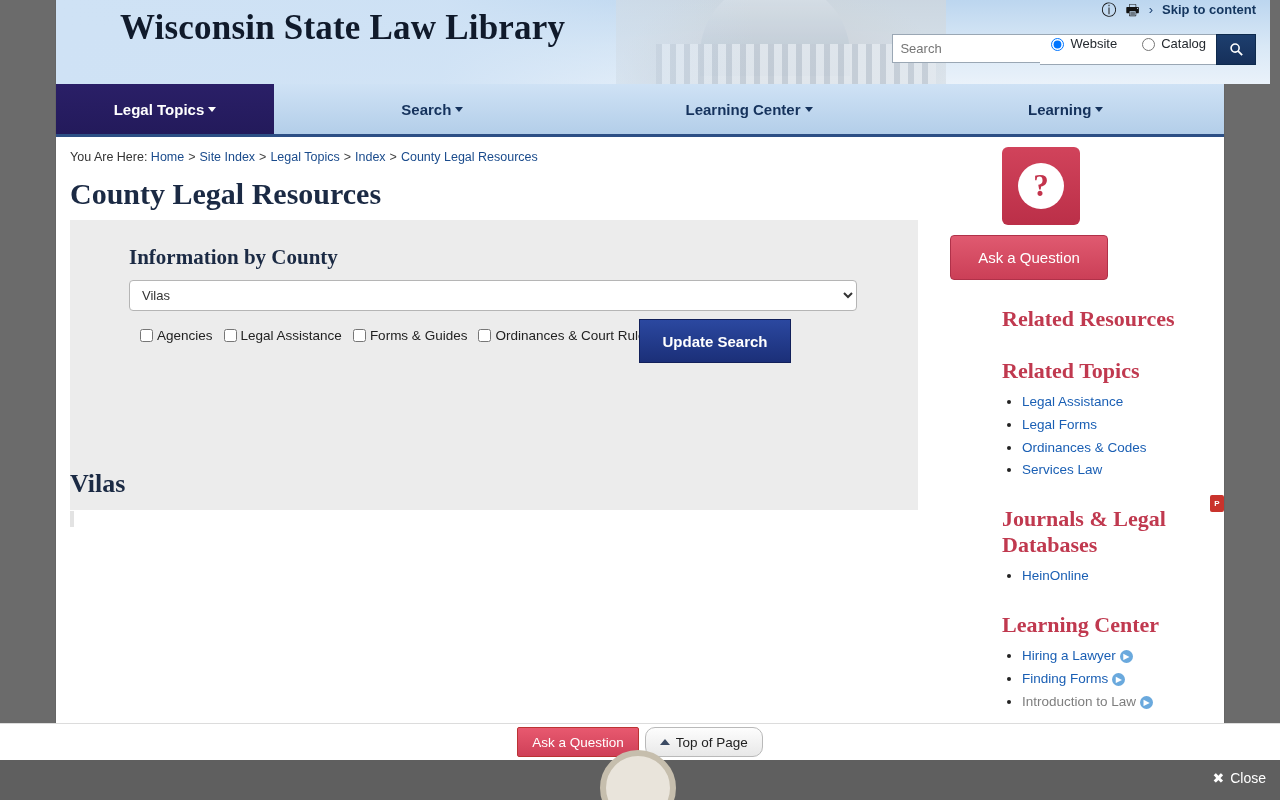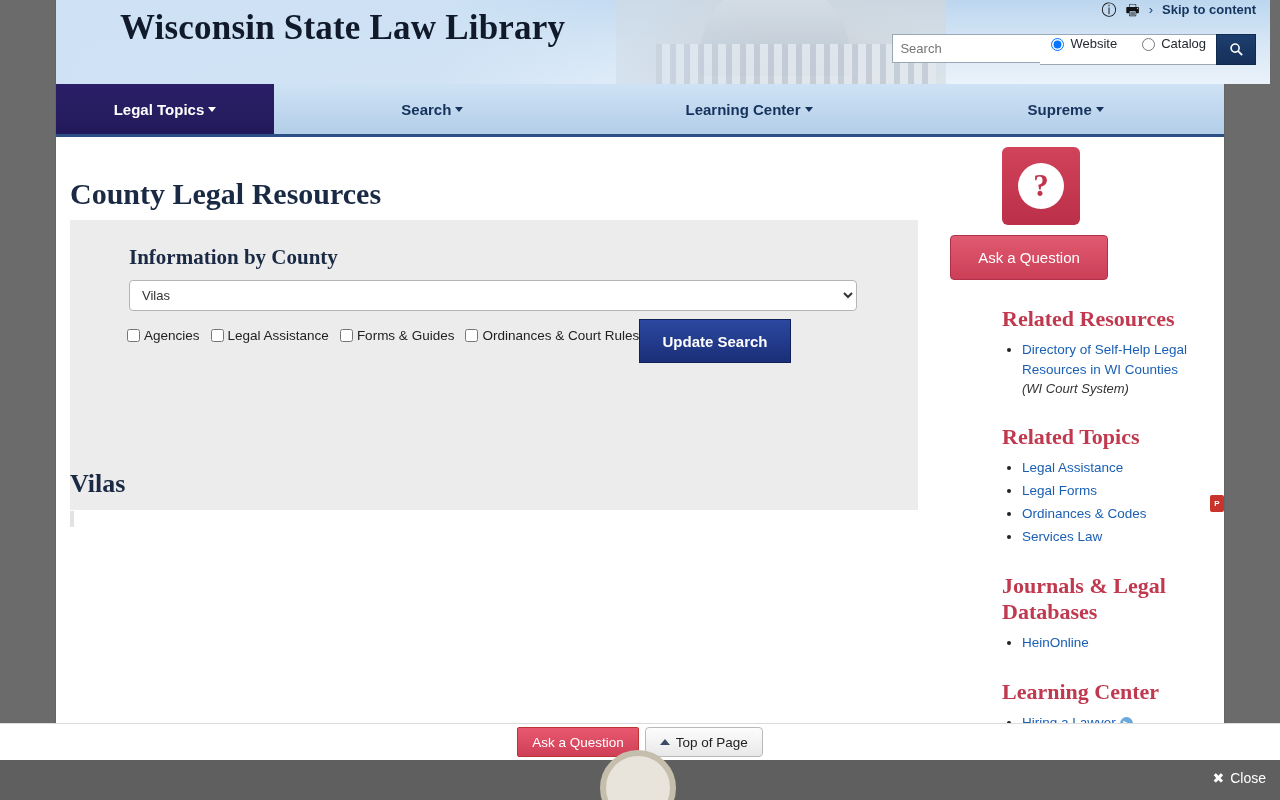--- a/index.html
+++ b/index.html
@@ -105,21 +105,21 @@
   }
   .panel h2{
     margin:0;position:absolute;left:59px;top:25px;
     font-family:"Liberation Serif", serif;font-size:21px;color:#1b2a44;
   }
   .county-select{
     position:absolute;left:59px;top:60px;width:728px;height:31px;box-sizing:border-box;
     border:1px solid #b5b5b5;border-radius:4px;background:#fff;font-size:13px;color:#333;
     padding:0 8px;
   }
-  .checks{position:absolute;left:57px;top:108px;display:flex;align-items:center;gap:0;font-size:13.5px;color:#222;}
+  .checks{position:absolute;left:70px;top:108px;display:flex;align-items:center;gap:0;font-size:13.5px;color:#222;}
   .checks label{display:flex;align-items:center;margin-right:11px;gap:4px;}
   .checks input{margin:0;}
   .update-btn{
     position:absolute;left:569px;top:99px;width:152px;height:44px;
     background:linear-gradient(to bottom,#2b48a0,#1b2f78);
     border:1px solid #12205a;color:#fff;font-weight:bold;font-size:15px;
     cursor:pointer;
   }
   h2.county-heading{
     position:absolute;left:14px;top:332px;margin:0;
@@ -166,21 +166,21 @@
   .footbar{
     position:absolute;left:0;bottom:40px;width:1280px;height:36px;background:#ffffff;
     border-top:1px solid #dcdcdc;display:flex;align-items:center;justify-content:center;gap:6px;
   }
   .fb-ask{
     background:linear-gradient(to bottom,#e8596f,#cf4058);border:1px solid #b33; color:#fff;
     height:28px;padding:0 14px;display:flex;align-items:center;font-size:13.5px;border-radius:2px;cursor:pointer;
   }
   .fb-top{
     background:linear-gradient(to bottom,#fdfdfd,#e8e8e8);border:1px solid #b9b9b9;color:#222;
-    height:28px;padding:0 14px;display:flex;align-items:center;gap:6px;font-size:13.5px;border-radius:4px;cursor:pointer;
+    height:28px;padding:0 14px;display:flex;align-items:center;gap:6px;font-size:13.5px;border-radius:10px;cursor:pointer;
   }
   .chev-up{display:inline-block;width:0;height:0;border-left:5px solid transparent;border-right:5px solid transparent;border-bottom:6px solid #3b4a63;}
   .bottombar{
     position:absolute;left:0;bottom:0;width:1280px;height:40px;background:#5f5f5f;
   }
   .close{
     position:absolute;right:14px;top:10px;color:#fff;font-size:14px;display:flex;align-items:center;gap:6px;cursor:pointer;
   }
   .badge-circle{
     position:absolute;left:600px;bottom:-26px;width:64px;height:64px;border-radius:50%;
@@ -234,27 +234,31 @@
     </div>
     <div class="nav-item">
       <span>Search</span>
         <i class="caret"></i>
     </div>
     <div class="nav-item">
       <span>Learning Center</span>
         <i class="caret"></i>
     </div>
     <div class="nav-item">
-      <span>Supreme</span>
+      <span>Learning</span>
         <i class="caret"></i>
     </div>
   </div>
 
   <div class="content">
 
+    <div class="breadcrumb">
+      <span>You Are Here:</span>
+      <a href="#">Home</a><span class="sep">&gt;</span><a href="#">Site Index</a><span class="sep">&gt;</span><a href="#">Legal Topics</a><span class="sep">&gt;</span><a href="#">Index</a><span class="sep">&gt;</span><span class="cur">County Legal Resources</span>
+    </div>
 
     <h1 class="page-title">County Legal Resources</h1>
 
     <div class="panel">
       <h2>Information by County</h2>
 
       <select class="county-select">
         <option>Vilas</option>
       </select>
 
@@ -283,26 +287,20 @@
     <h2 class="county-heading">Vilas</h2>
     <div class="thin-bar"></div>
 
     <div class="rail">
       <div class="ask-icon">
         <div class="q">?</div>
       </div>
       <div class="ask-btn">Ask a Question</div>
 
       <h3>Related Resources</h3>
-      <ul>
-        <li>
-          <a href="#">Directory of Self-Help Legal Resources in WI Counties</a>
-          <div class="note">(WI Court System)</div>
-        </li>
-      </ul>
       <div class="pdf-ic">P</div>
 
       <h3>Related Topics</h3>
       <ul>
         <li><a href="#">Legal Assistance</a></li>
         <li><a href="#">Legal Forms</a></li>
         <li><a href="#">Ordinances &amp; Codes</a></li>
         <li><a href="#">Services Law</a></li>
       </ul>
 

